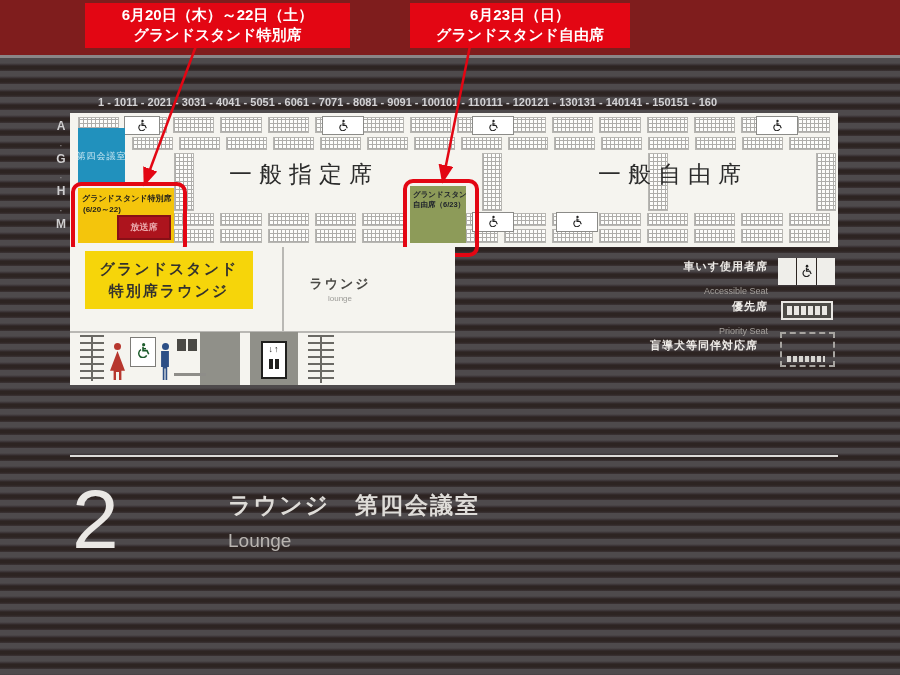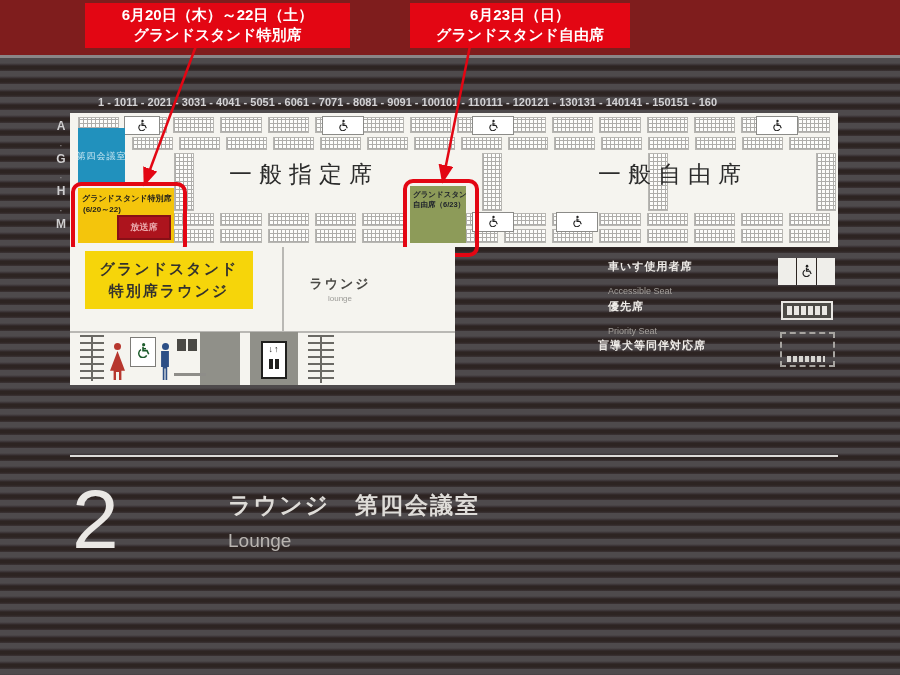--- a/index.html
+++ b/index.html
@@ -99,21 +99,21 @@
   .toilet-glyph{position:absolute;width:9px;height:12px;background:#4a4945;z-index:13;}
   .smudge{position:absolute;background:#8e8d89;z-index:13;}
   .gray-block{position:absolute;background:#909089;z-index:12;}
   #elevator{position:absolute;left:11px;top:9px;width:26px;height:38px;background:#fff;
     border:2px solid #1f1f1d;box-sizing:border-box;text-align:center;z-index:13;}
   #elevator .arr{font-size:9px;font-weight:bold;color:#1f1f1d;line-height:12px;letter-spacing:1px;}
   #elevator .ppl{display:flex;justify-content:center;gap:2px;margin-top:4px;}
   #elevator .ppl i{display:block;width:4px;height:10px;background:#1f1f1d;}
 
   
-  .legend-label{position:absolute;width:160px;z-index:20;}
+  .legend-label{position:absolute;width:160px;text-align:right;z-index:20;}
   .legend-label .jp{font-size:11px;font-weight:bold;color:#efece8;letter-spacing:1px;}
   .legend-label .en{font-size:9px;color:#a39f9b;margin-top:12px;}
   #legend-acc-icon{position:absolute;left:778px;top:258px;width:57px;height:27px;
     background:#2d2522;display:flex;gap:1px;z-index:20;}
   #legend-acc-icon .cell{flex:1;background:#efeeea;display:flex;align-items:center;justify-content:center;}
   #legend-acc-icon svg{width:13px;height:13px;}
   #legend-pri-icon{position:absolute;left:781px;top:301px;width:52px;height:19px;
     background:#e9e7e3;padding:2px;box-sizing:border-box;z-index:20;}
   #legend-pri-icon .inner{width:100%;height:100%;background:#4c4a46;display:flex;
     align-items:center;justify-content:center;gap:2px;}

